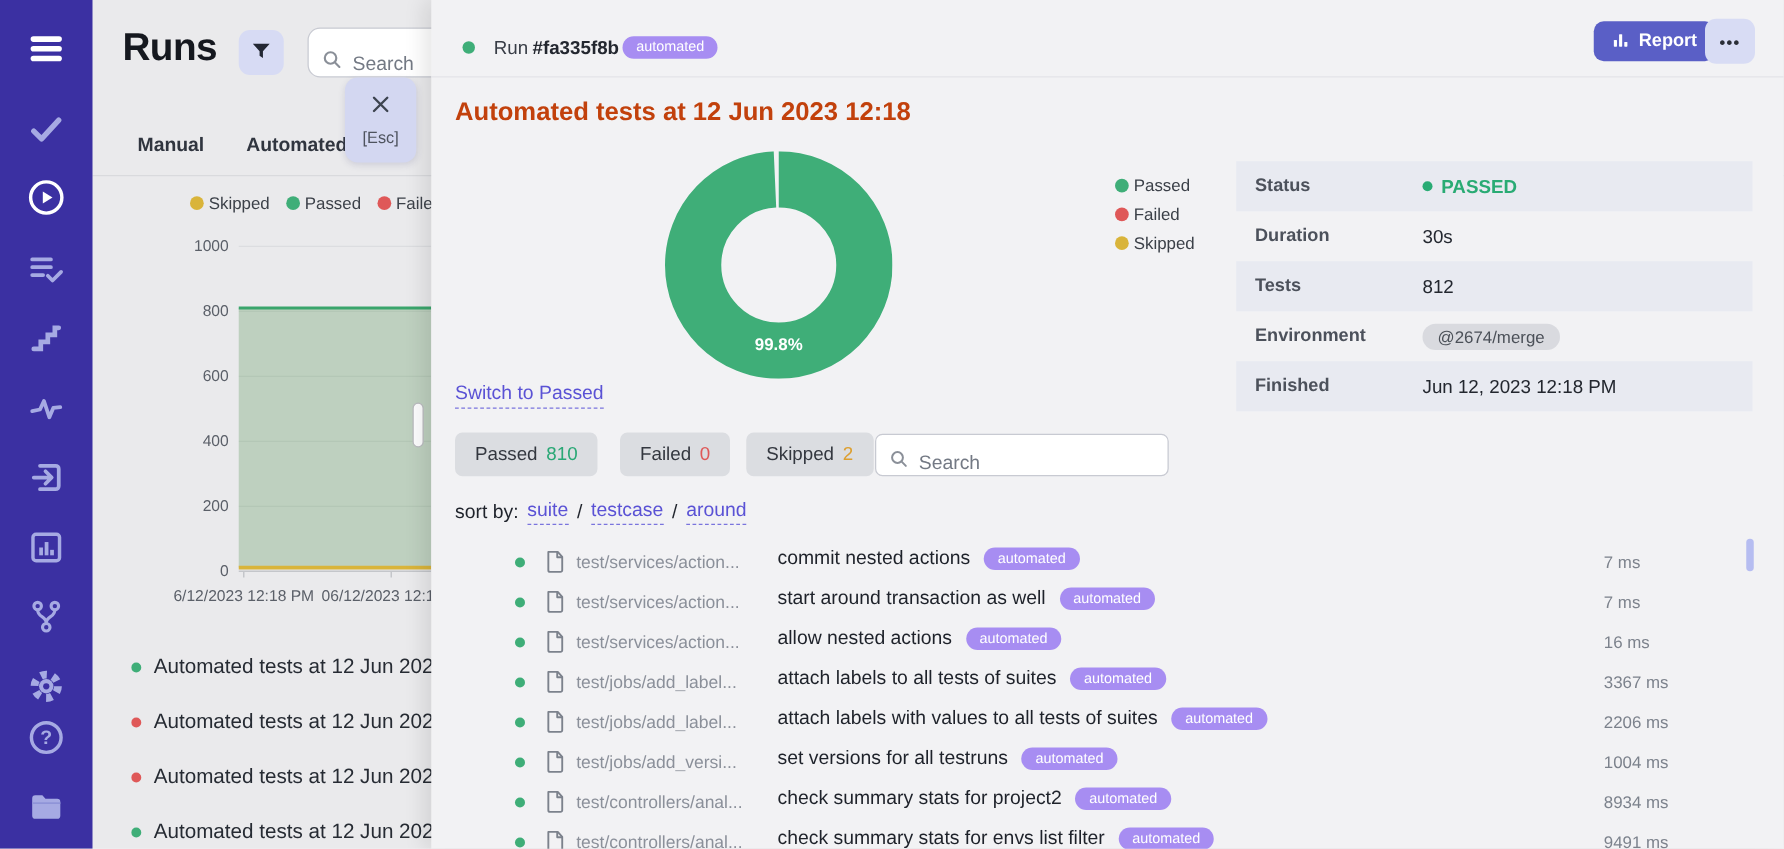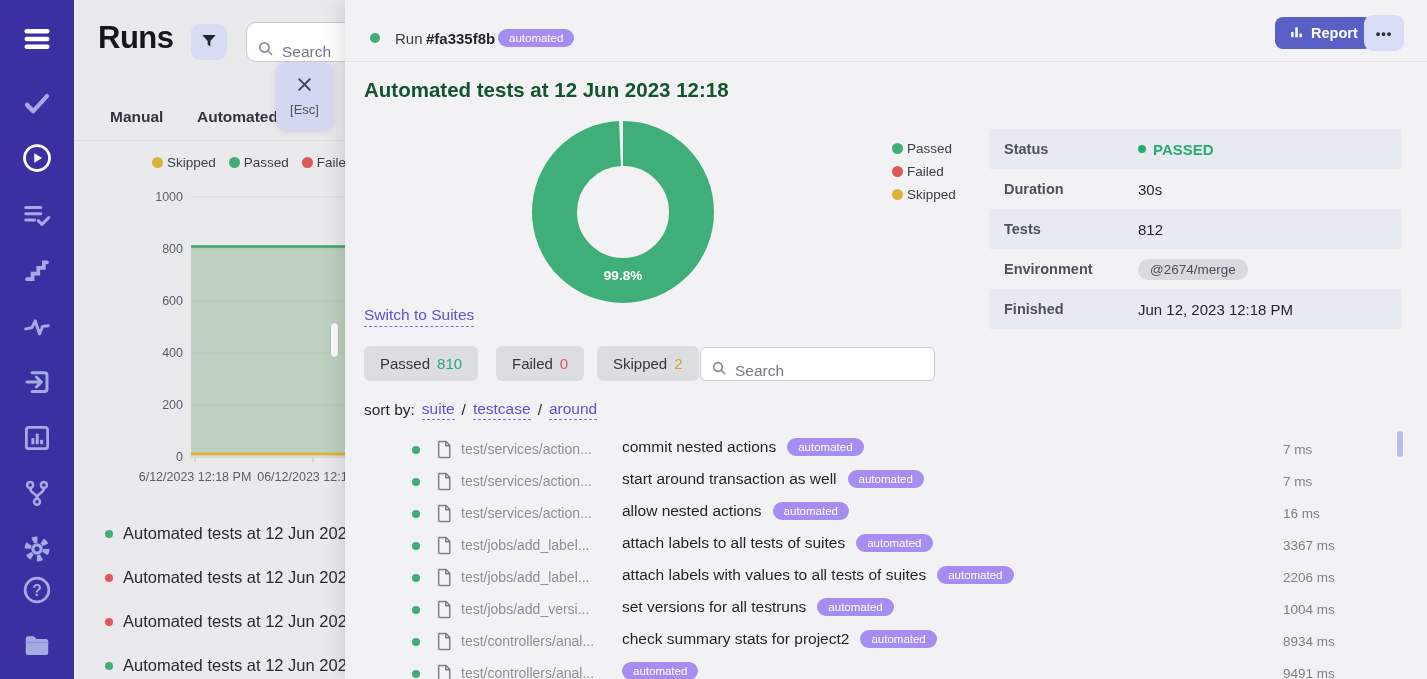--- a/index.html
+++ b/index.html
@@ -43,21 +43,21 @@
   #drawer { position:absolute; left:345px; top:0; width:1082px; height:679px; background:#f2f2f4; box-shadow:-6px 0 16px rgba(0,0,0,.10); z-index:4; }
   #drawer-header { position:absolute; left:0; top:0; width:1082px; height:62px; border-bottom:1px solid #e3e3e7; }
   #run-dot { position:absolute; left:25px; top:33px; width:10px; height:10px; border-radius:50%; background:#3fae78; }
   #run-label { position:absolute; left:50px; top:30px; font-size:15px; color:#383d46; }
   #run-id { position:absolute; left:81px; top:30px; font-size:15px; font-weight:700; color:#23272f; }
   .tag-badge { background:#a78df2; color:#fff; font-size:11.5px; border-radius:11px; padding:3px 11px; white-space:nowrap; }
   #run-badge { position:absolute; left:153px; top:29px; }
   #report-btn { position:absolute; left:930px; top:17px; height:32px; background:#5a5fc6; color:#fff; border:none; border-radius:8px; font-size:14.5px; font-weight:700; display:flex; align-items:center; gap:7px; padding:0 14px; cursor:pointer; font-family:"Liberation Sans",sans-serif; }
   #more-btn { position:absolute; left:1019px; top:15px; width:40px; height:36px; background:#d8dcf4; border:none; border-radius:9px; color:#2a2e36; font-size:13px; font-weight:700; letter-spacing:1px; cursor:pointer; }
 
-  #drawer-title { position:absolute; left:19px; top:78px; font-size:20.5px; font-weight:700; color:#14532d; }
+  #drawer-title { position:absolute; left:19px; top:78px; font-size:20.5px; font-weight:700; color:#c2410c; }
   #donut-svg { position:absolute; left:187px; top:121px; }
   #donut-pct { position:absolute; left:187px; top:268px; width:182px; text-align:center; color:#fff; font-weight:700; font-size:13.5px; }
   #donut-legend { position:absolute; left:547px; top:141px; display:flex; flex-direction:column; gap:8px; }
   #donut-legend .leg-item { font-size:13.5px; color:#3b4048; }
 
   #summary-table { position:absolute; left:644px; top:129px; width:413px; }
   .sum-row { height:40px; display:flex; align-items:center; }
   .sum-row:nth-child(odd) { background:#e8eaf1; }
   .sum-label { width:149px; padding-left:15px; font-size:14.5px; font-weight:700; color:#4c515b; }
   .sum-value { font-size:15px; color:#23272f; display:flex; align-items:center; gap:7px; }
@@ -326,21 +326,21 @@
       <span class="sum-value">
           <span class="env-pill">@2674/merge</span>
         </span>
     </div>
     <div class="sum-row">
       <span class="sum-label">Finished</span>
       <span class="sum-value">Jun 12, 2023 12:18 PM</span>
     </div>
   </div>
 
-  <a id="switch-link">Switch to Suites</a>
+  <a id="switch-link">Switch to Passed</a>
 
   <button class="filter-btn" id="f-passed">
       <span>Passed</span>
       <b>810</b>
     </button>
   <button class="filter-btn" id="f-failed">
       <span>Failed</span>
       <b>0</b>
     </button>
   <button class="filter-btn" id="f-skipped">
@@ -466,20 +466,21 @@
       </div>
 
       <div class="test-row" style="top: 224px;">
         <span class="test-dot"></span>
         <span class="test-file"><svg width="16" height="19" viewBox="0 0 18 21" fill="none" stroke="#7c828c" stroke-width="1.7" stroke-linejoin="round">
             <path d="M3 1.5 h8.5 L15.5 6 v12 a1.5 1.5 0 0 1 -1.5 1.5 H4.5 A1.5 1.5 0 0 1 3 18 Z"></path>
             <path d="M11 1.5 v4.8 h4.5"></path>
           </svg></span>
         <span class="test-path">test/controllers/anal...</span>
         <span class="test-main">
+          <span class="test-title">check summary stats for envs list filter</span>
           <span class="tag-badge">automated</span>
         </span>
         <span class="test-dur">9491 ms</span>
       </div>
     </div>
 
   <div id="drawer-scrollbar"></div>
 </section>
 
 </body></html>

